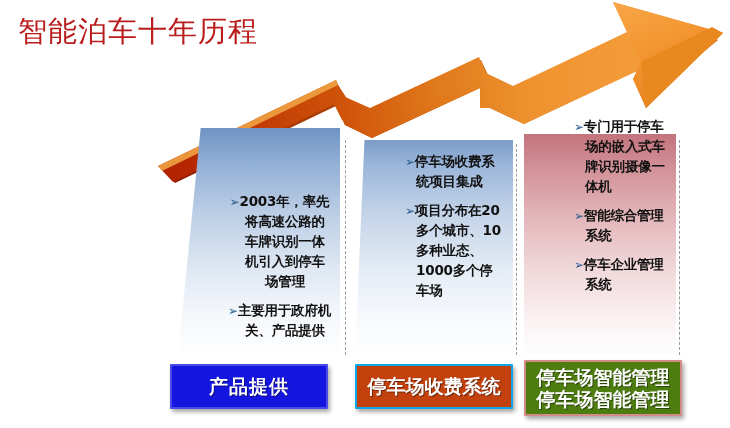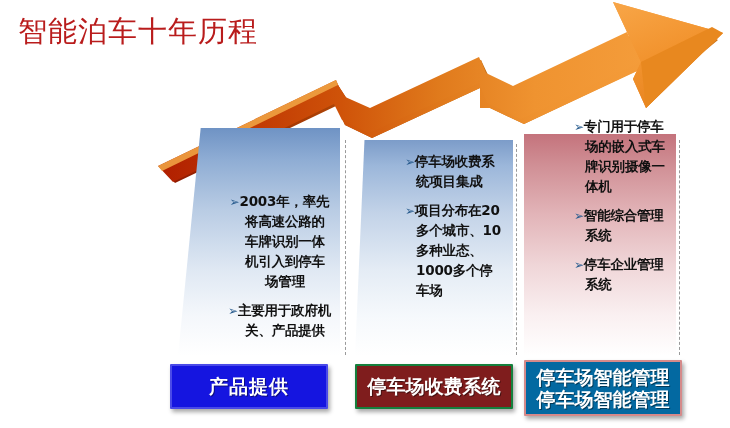--- a/index.html
+++ b/index.html
@@ -118,30 +118,30 @@
     left: 170px; top: 364px; width: 158px; height: 45px;
     background: #1515e0;
     border: 2px solid #4a4ae8;
     box-shadow: 2px 3px 4px rgba(0,0,0,0.35);
     font-size: 19px;
     letter-spacing: 1px;
     text-shadow: 1px 1px 0 rgba(0,0,0,0.45);
   }
   #btn2 {
     left: 355px; top: 364px; width: 158px; height: 45px;
-    background: #7f1d1d;
-    border: 2px solid #15803d;
+    background: #c2410c;
+    border: 2px solid #0ea5e9;
     box-shadow: 2px 3px 4px rgba(0,0,0,0.35);
     font-size: 19px;
     letter-spacing: 0px;
     text-shadow: 1px 1px 0 rgba(0,0,0,0.45);
   }
   #btn3 {
     left: 524px; top: 360px; width: 158px; height: 56px;
-    background: #0369a1;
+    background: #4d7c0f;
     border: 2px solid #d58a8a;
     box-shadow: 2px 3px 4px rgba(0,0,0,0.35);
     font-size: 19px;
     line-height: 1.12;
     text-shadow: 1px 1px 0 rgba(0,0,0,0.45);
   }
   #btn3 .lbl { line-height: 1.18; }
 </style>
 </head>
 <body>

